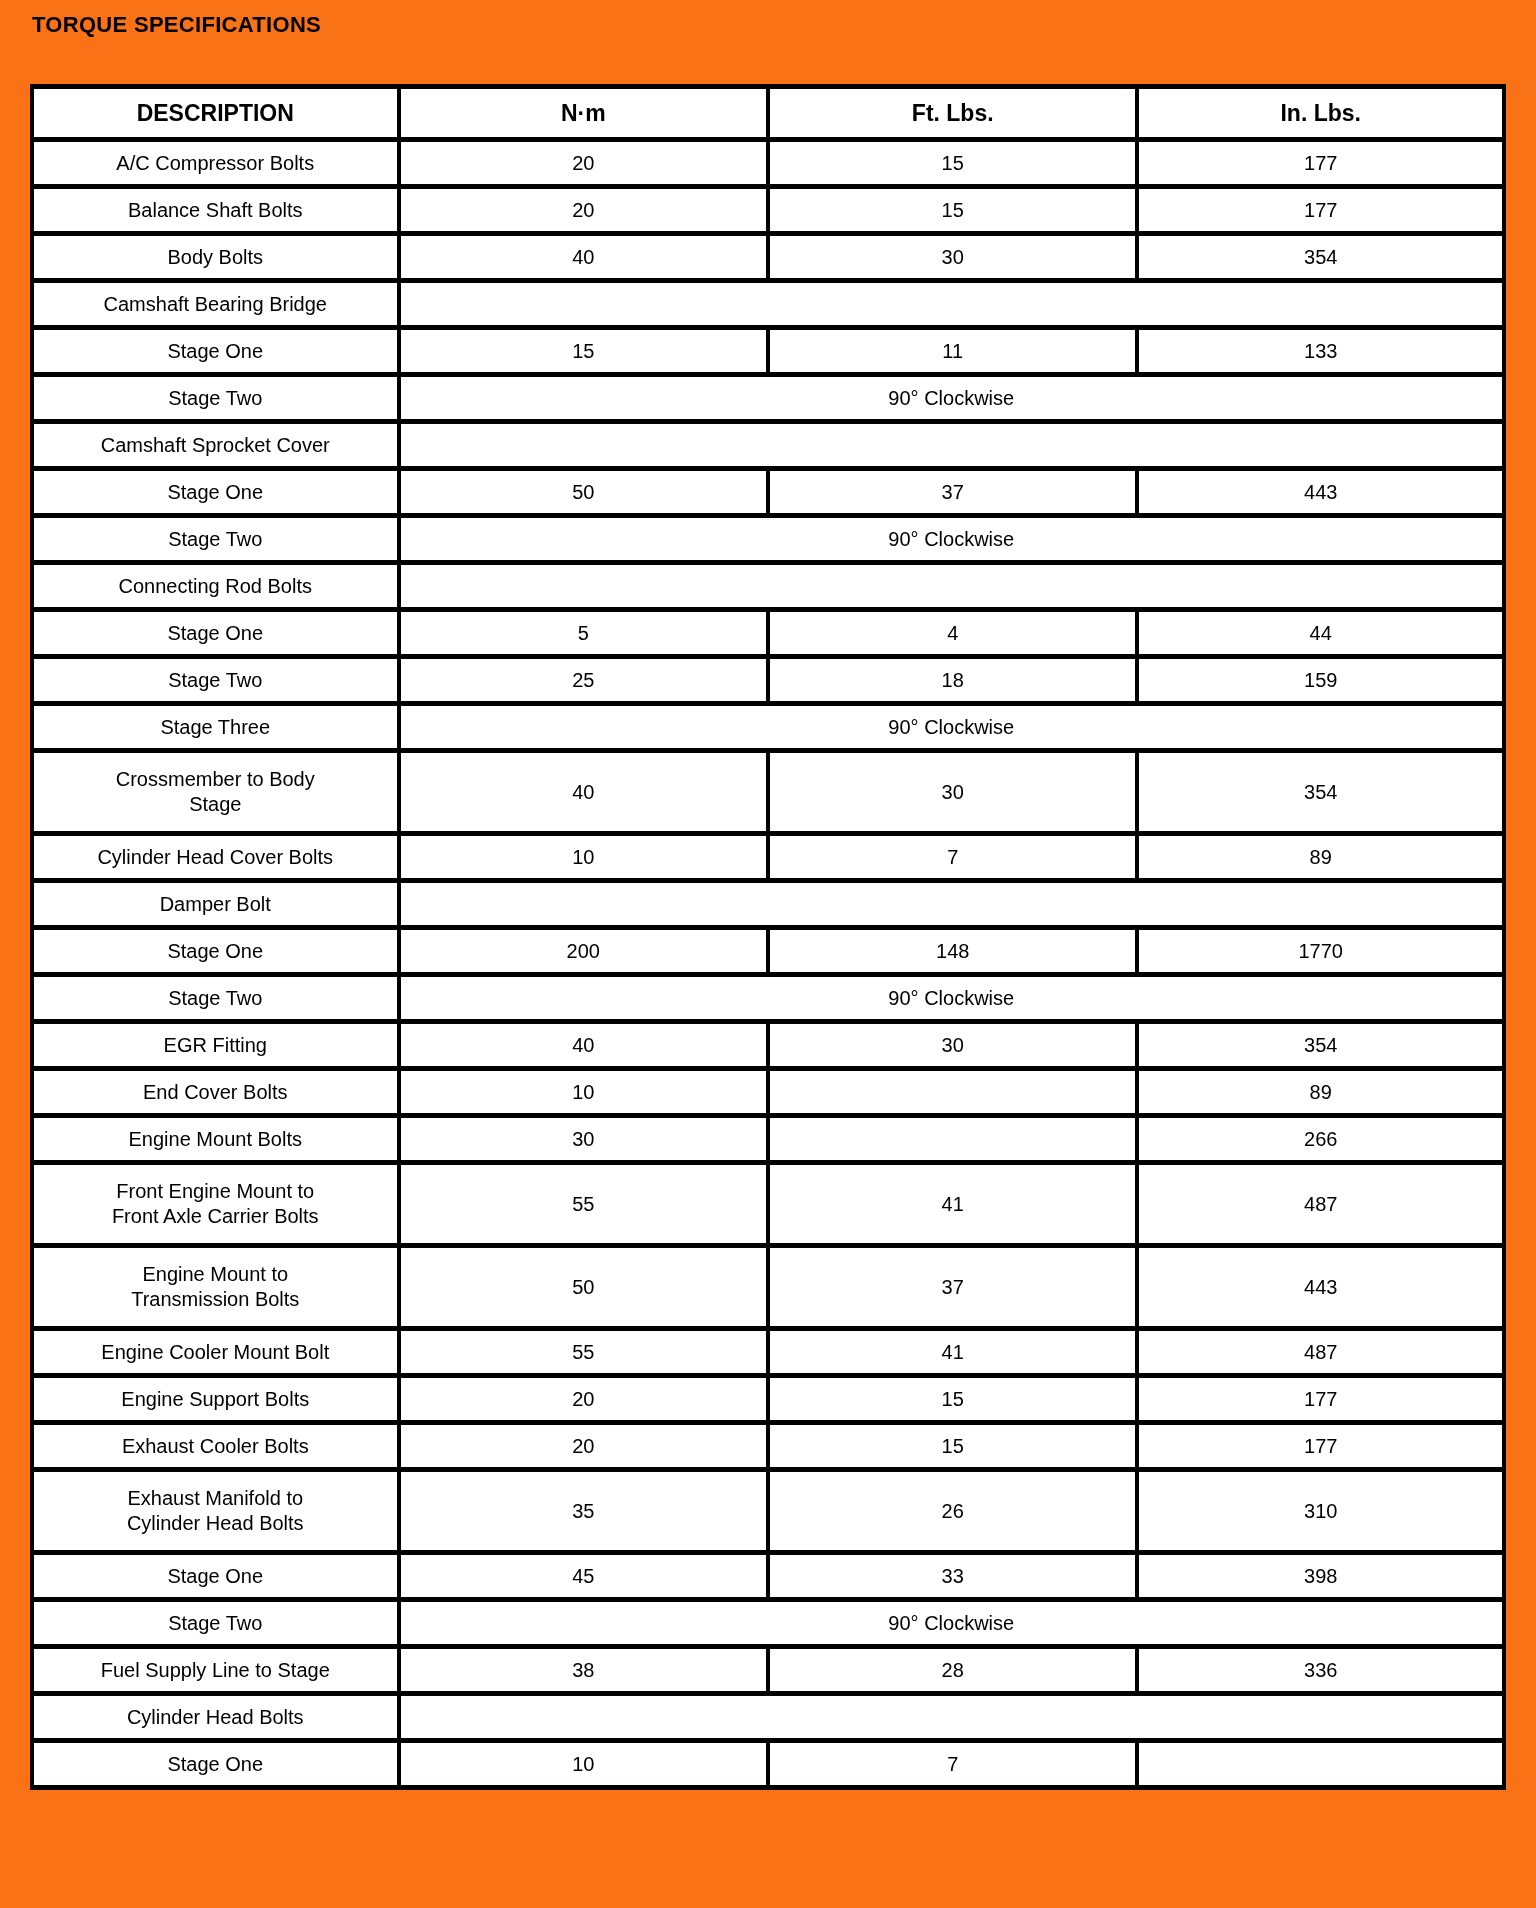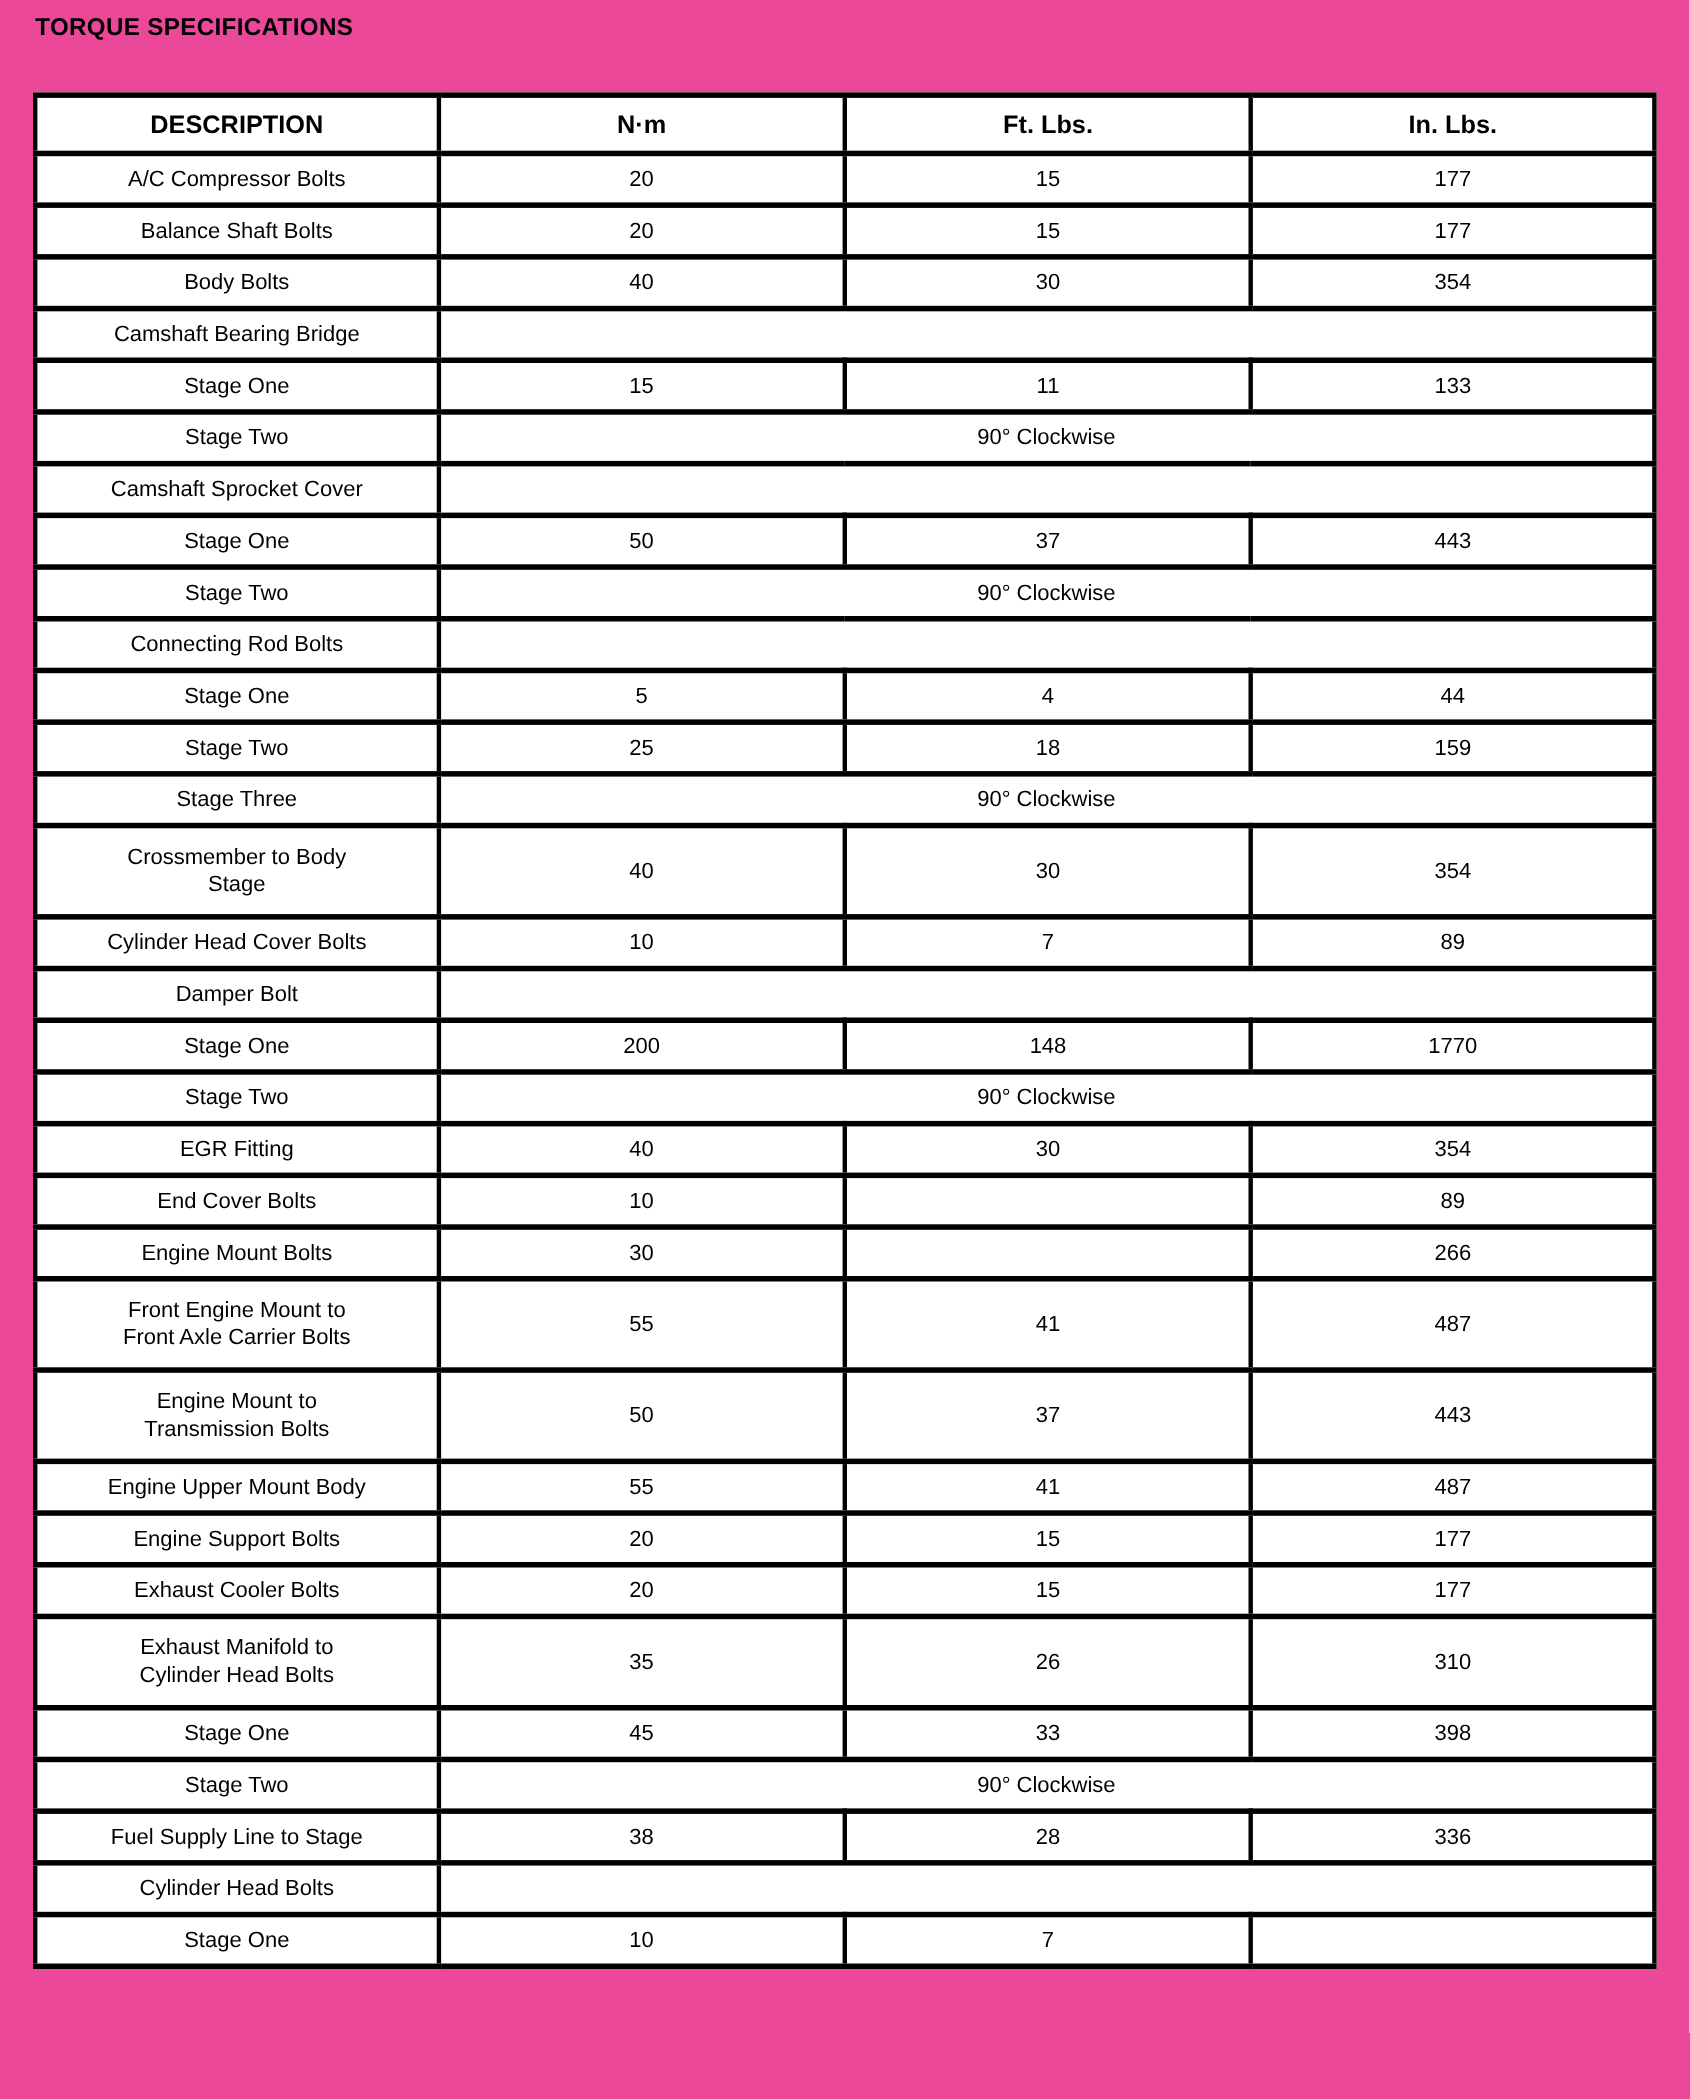--- a/index.html
+++ b/index.html
@@ -6,21 +6,21 @@
     margin: 0;
     padding: 0;
     background: #ffffff;
     font-family: "Liberation Sans", sans-serif;
     color: #000000;
   }
   .page {
     position: relative;
     width: 1536px;
     height: 1908px;
-    background: #ec4899;
+    background: #f97316;
     box-sizing: border-box;
     padding: 8px 30px 0 30px;
   }
   .page-title {
     font-size: 22px;
     font-weight: bold;
     letter-spacing: 0.3px;
     margin: 4px 0 0 2px;
     font-family: "Liberation Sans", sans-serif;
   }
@@ -200,21 +200,21 @@
           <td>487</td>
         </tr>
         <tr class="tall">
           <td>Engine Mount to
 Transmission Bolts</td>
           <td>50</td>
           <td>37</td>
           <td>443</td>
         </tr>
         <tr class="std">
-          <td>Engine Upper Mount Body</td>
+          <td>Engine Cooler Mount Bolt</td>
           <td>55</td>
           <td>41</td>
           <td>487</td>
         </tr>
         <tr class="std">
           <td>Engine Support Bolts</td>
           <td>20</td>
           <td>15</td>
           <td>177</td>
         </tr>

